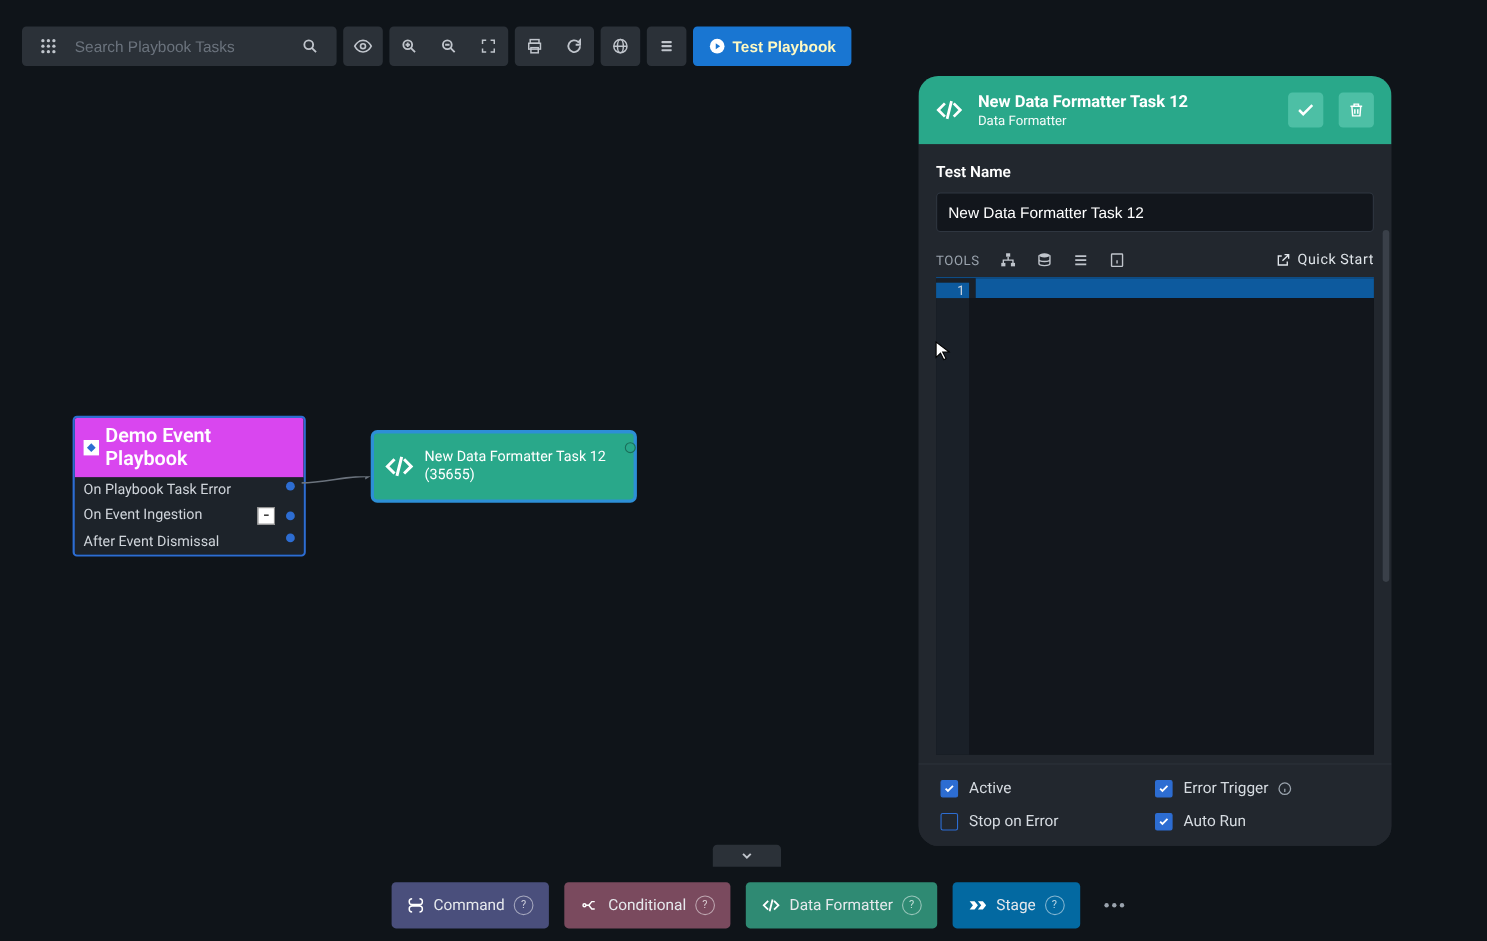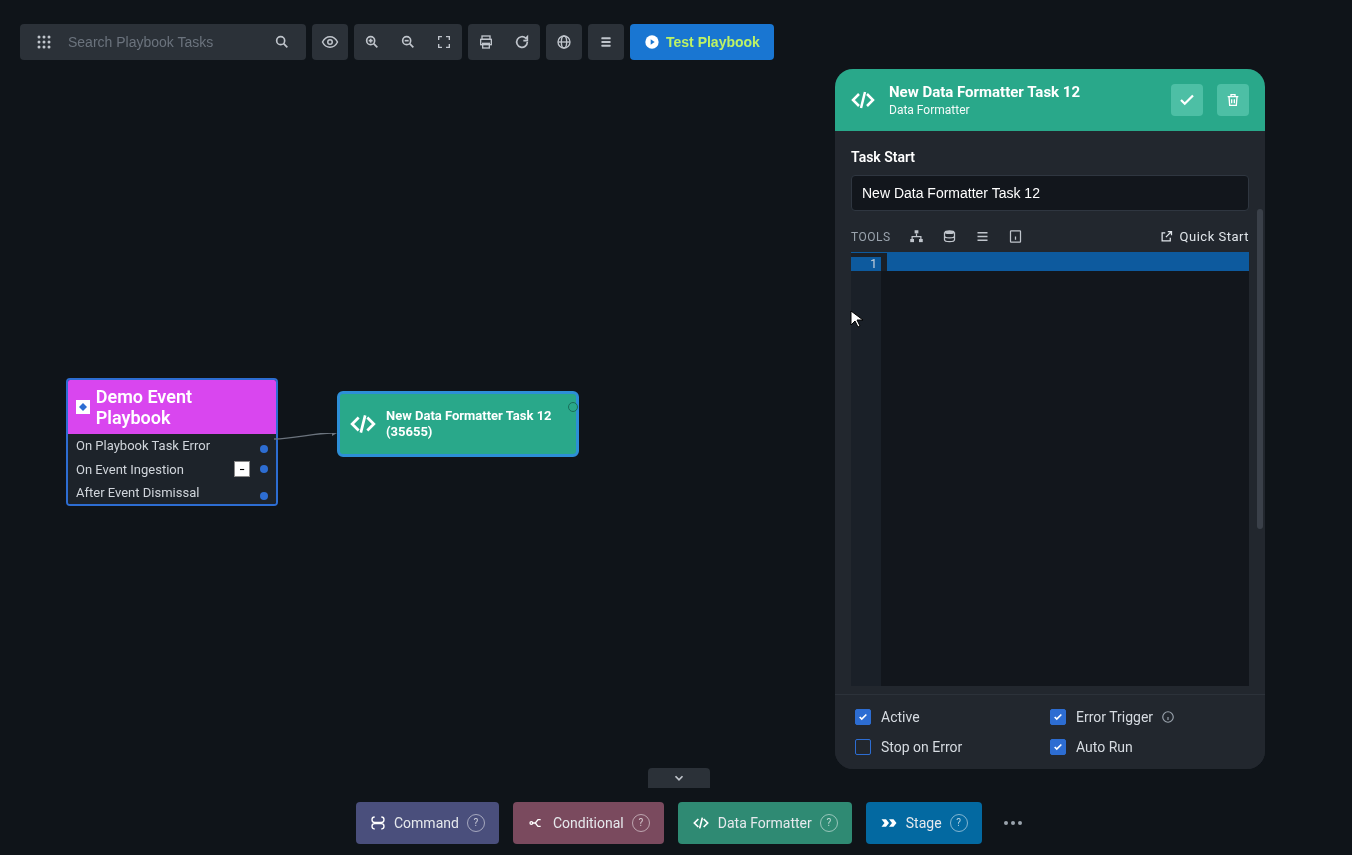--- a/index.html
+++ b/index.html
@@ -5,33 +5,33 @@
 html,body{margin:0;padding:0;width:1352px;height:855px;background:#0f1419;font-family:-apple-system,BlinkMacSystemFont,"Segoe UI",Roboto,Arial,sans-serif;color:#fff;overflow:hidden;position:relative}
 svg{display:block}
 
 
 .toolbar{position:absolute;left:20px;top:24px;display:flex;gap:6px;align-items:flex-end}
 .tb-group{display:flex;background:#2b3138;border-radius:4px;align-items:center;height:36px}
 .tb-btn{width:36px;height:36px;display:flex;align-items:center;justify-content:center;cursor:pointer;color:#c0c5cc}
 .search-wrap{display:flex;align-items:center;background:#2b3138;border-radius:4px;height:36px;padding:0 6px}
 .search-input{background:transparent;border:none;outline:none;color:#c0c5cc;font-size:14px;width:190px;padding:0 6px}
 .search-input::placeholder{color:#6b737d}
-.tb-test{background:#1976d2;color:#bef264;border:none;border-radius:4px;height:36px;padding:0 14px;font-size:14px;font-weight:600;display:flex;align-items:center;gap:6px;cursor:pointer}
+.tb-test{background:#1976d2;color:#fef9c3;border:none;border-radius:4px;height:36px;padding:0 14px;font-size:14px;font-weight:600;display:flex;align-items:center;gap:6px;cursor:pointer}
 
 
 .canvas{position:absolute;inset:0}
 .playbook-node{position:absolute;left:66px;top:378px;width:208px;border:2px solid #2d6dd2;border-radius:4px;overflow:hidden;font-size:13px}
 .playbook-header{background:#d946ef;padding:6px 8px;display:flex;align-items:center;gap:6px;font-weight:600;font-size:18px}
 .playbook-header .sq{width:14px;height:14px;background:#fff;display:flex;align-items:center;justify-content:center}
 .playbook-body{background:#1d232a}
-.pb-row{padding:4px 8px;display:flex;align-items:flex-end;justify-content:space-between;color:#d0d5db}
+.pb-row{padding:4px 8px;display:flex;align-items:flex-start;justify-content:space-between;color:#d0d5db}
 .pb-row .dot{width:8px;height:8px;background:#2d6dd2;border-radius:50%}
 .pb-row .sq2{width:14px;height:14px;background:#fff;border:1px solid #888;margin-right:4px;display:inline-flex;align-items:center;justify-content:center;color:#000;font-size:10px;font-weight:bold}
 
-.task-node{position:absolute;left:337px;top:391px;width:216px;height:60px;background:#29a88a;border:3px solid #2d8fd6;border-radius:6px;display:flex;align-items:center;gap:10px;padding:0 10px;color:#fff;font-size:13px;font-weight:700}
+.task-node{position:absolute;left:337px;top:391px;width:216px;height:60px;background:#29a88a;border:3px solid #2d8fd6;border-radius:6px;display:flex;align-items:center;gap:10px;padding:0 10px;color:#fff;font-size:13px;font-weight:400}
 .task-node .port{position:absolute;right:-2px;top:8px;width:8px;height:8px;background:#29a88a;border:1px solid #1a6e5a;border-radius:50%}
 
 .edge{position:absolute;left:274px;top:433px;width:63px;height:12px;pointer-events:none}
 
 
 .panel{position:absolute;right:87px;top:69px;width:430px;height:700px;background:#22272e;border-radius:18px;overflow:hidden;display:flex;flex-direction:column}
 .panel-header{background:#29a88a;padding:14px 16px;display:flex;align-items:center;gap:14px}
 .ph-title{flex:1}
 .ph-title .t1{font-weight:700;font-size:15px}
 .ph-title .t2{font-size:12px;opacity:.95;margin-top:2px}
@@ -230,21 +230,21 @@
           <path d="M4 12l5 5L20 6"></path>
         </svg>
     </div>
     <div class="ph-btn">
       <svg width="16" height="16" viewBox="0 0 24 24" fill="none" stroke="#fff" stroke-width="2">
           <path d="M4 7h16M9 7V4h6v3M6 7l1 13h10l1-13M10 11v6M14 11v6"></path>
         </svg>
     </div>
   </div>
   <div class="panel-body">
-    <div class="field-label">Task Start</div>
+    <div class="field-label">Test Name</div>
     <input class="field-input" value="New Data Formatter Task 12" style="">
     <div class="tools-row">
       <span>TOOLS</span>
       <span>
         <svg width="15" height="15" viewBox="0 0 24 24" fill="#c0c5cc">
             <rect x="9" y="2" width="6" height="5"></rect>
             <rect x="2" y="16" width="6" height="5"></rect>
             <rect x="16" y="16" width="6" height="5"></rect>
             <path d="M12 7v5M12 12H5v4M12 12h7v4" stroke="#c0c5cc" stroke-width="2" fill="none"></path>
           </svg>

